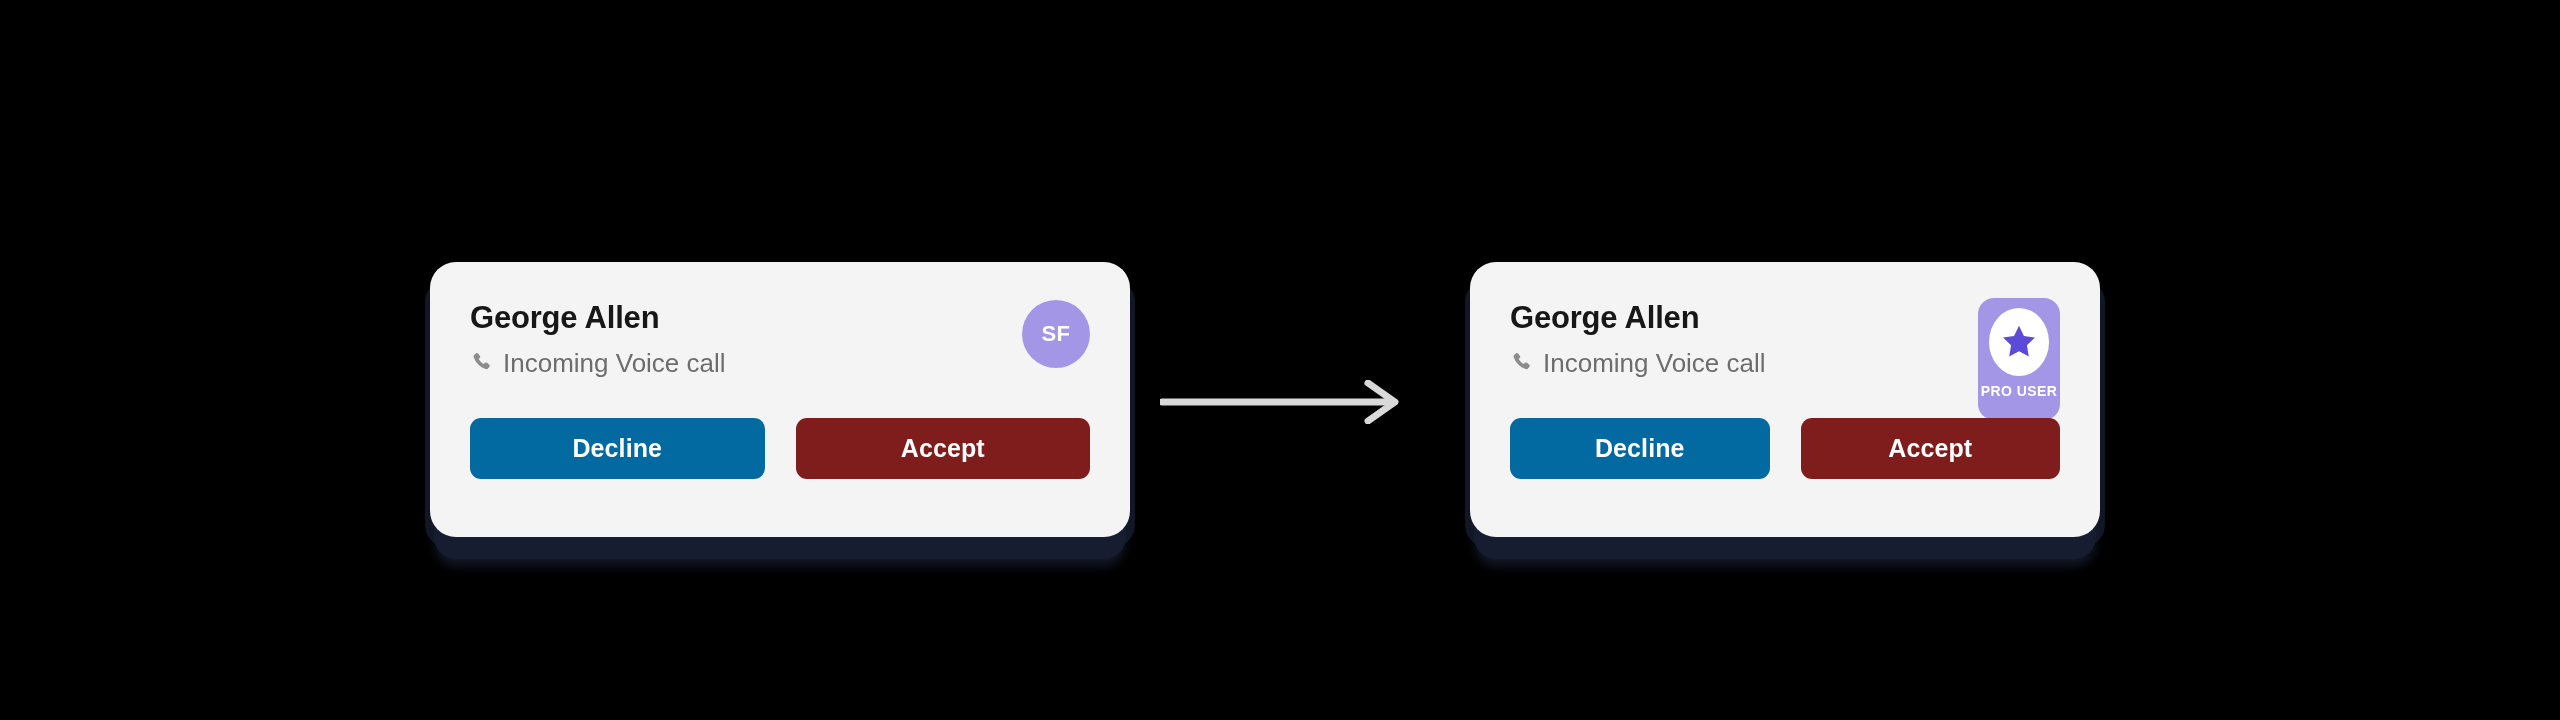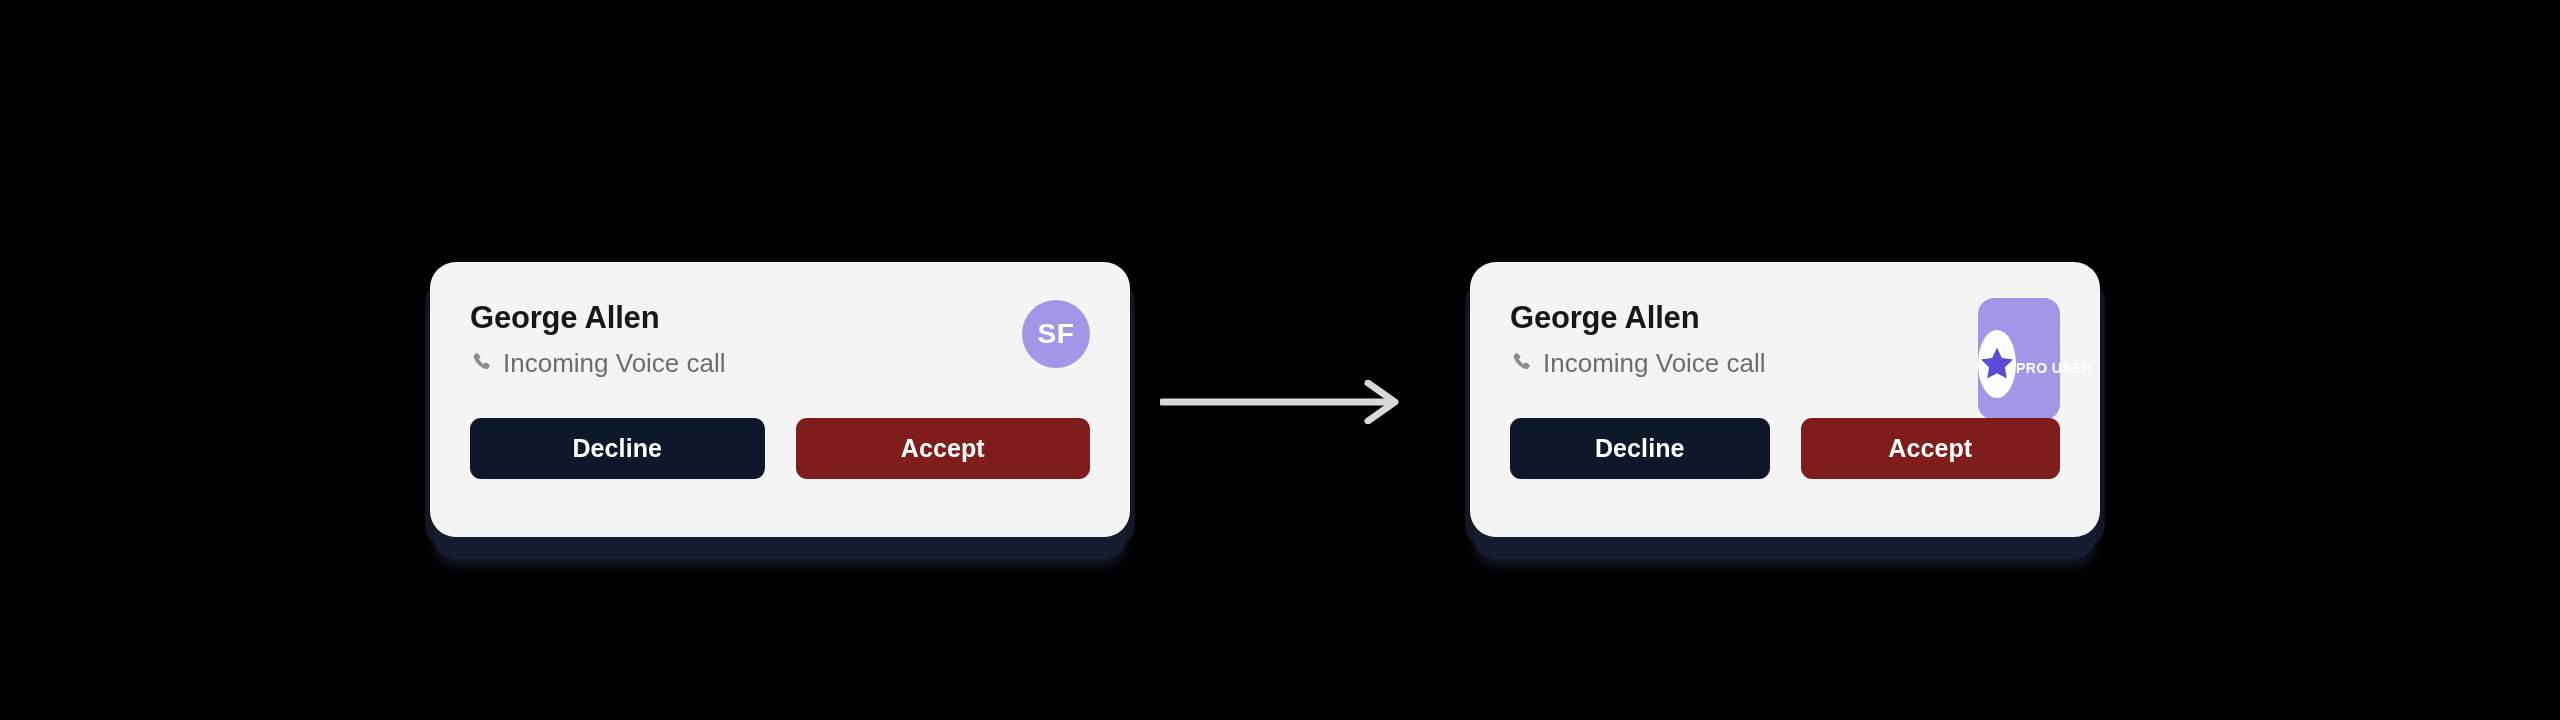--- a/index.html
+++ b/index.html
@@ -105,36 +105,36 @@
   .avatar {
     width: 68px;
     height: 68px;
     flex: 0 0 68px;
     border-radius: 50%;
     background: #a496e6;
     display: flex;
     align-items: center;
     justify-content: center;
     color: #ffffff;
-    font-size: 28px;
+    font-size: 22px;
     font-weight: 700;
     letter-spacing: 0.5px;
     margin-top: 2px;
     text-align: right;
   }
 
   
   .pro-badge {
     width: 82px;
     height: 122px;
     flex: 0 0 82px;
     border-radius: 16px;
     background: #a496e6;
     display: flex;
-    flex-direction: row;
+    flex-direction: column;
     align-items: center;
     justify-content: flex-start;
     padding-top: 10px;
     margin-top: 0px;
   }
 
   .pro-badge-disc {
     width: 60px;
     height: 68px;
     border-radius: 50%;
@@ -170,21 +170,21 @@
     font-family: "Liberation Sans", sans-serif;
     font-size: 25px;
     font-weight: 700;
     letter-spacing: 0.1px;
     cursor: pointer;
     display: flex;
     align-items: center;
     justify-content: center;
   }
 
-  .action-btn.decline { background: #0f172a; }
+  .action-btn.decline { background: #0369a1; }
   .action-btn.accept  { background: #7f1d1d; }
 
   
   .arrow {
     position: absolute;
     left: 1160px;
     top: 380px;
     width: 250px;
     height: 44px;
   }

